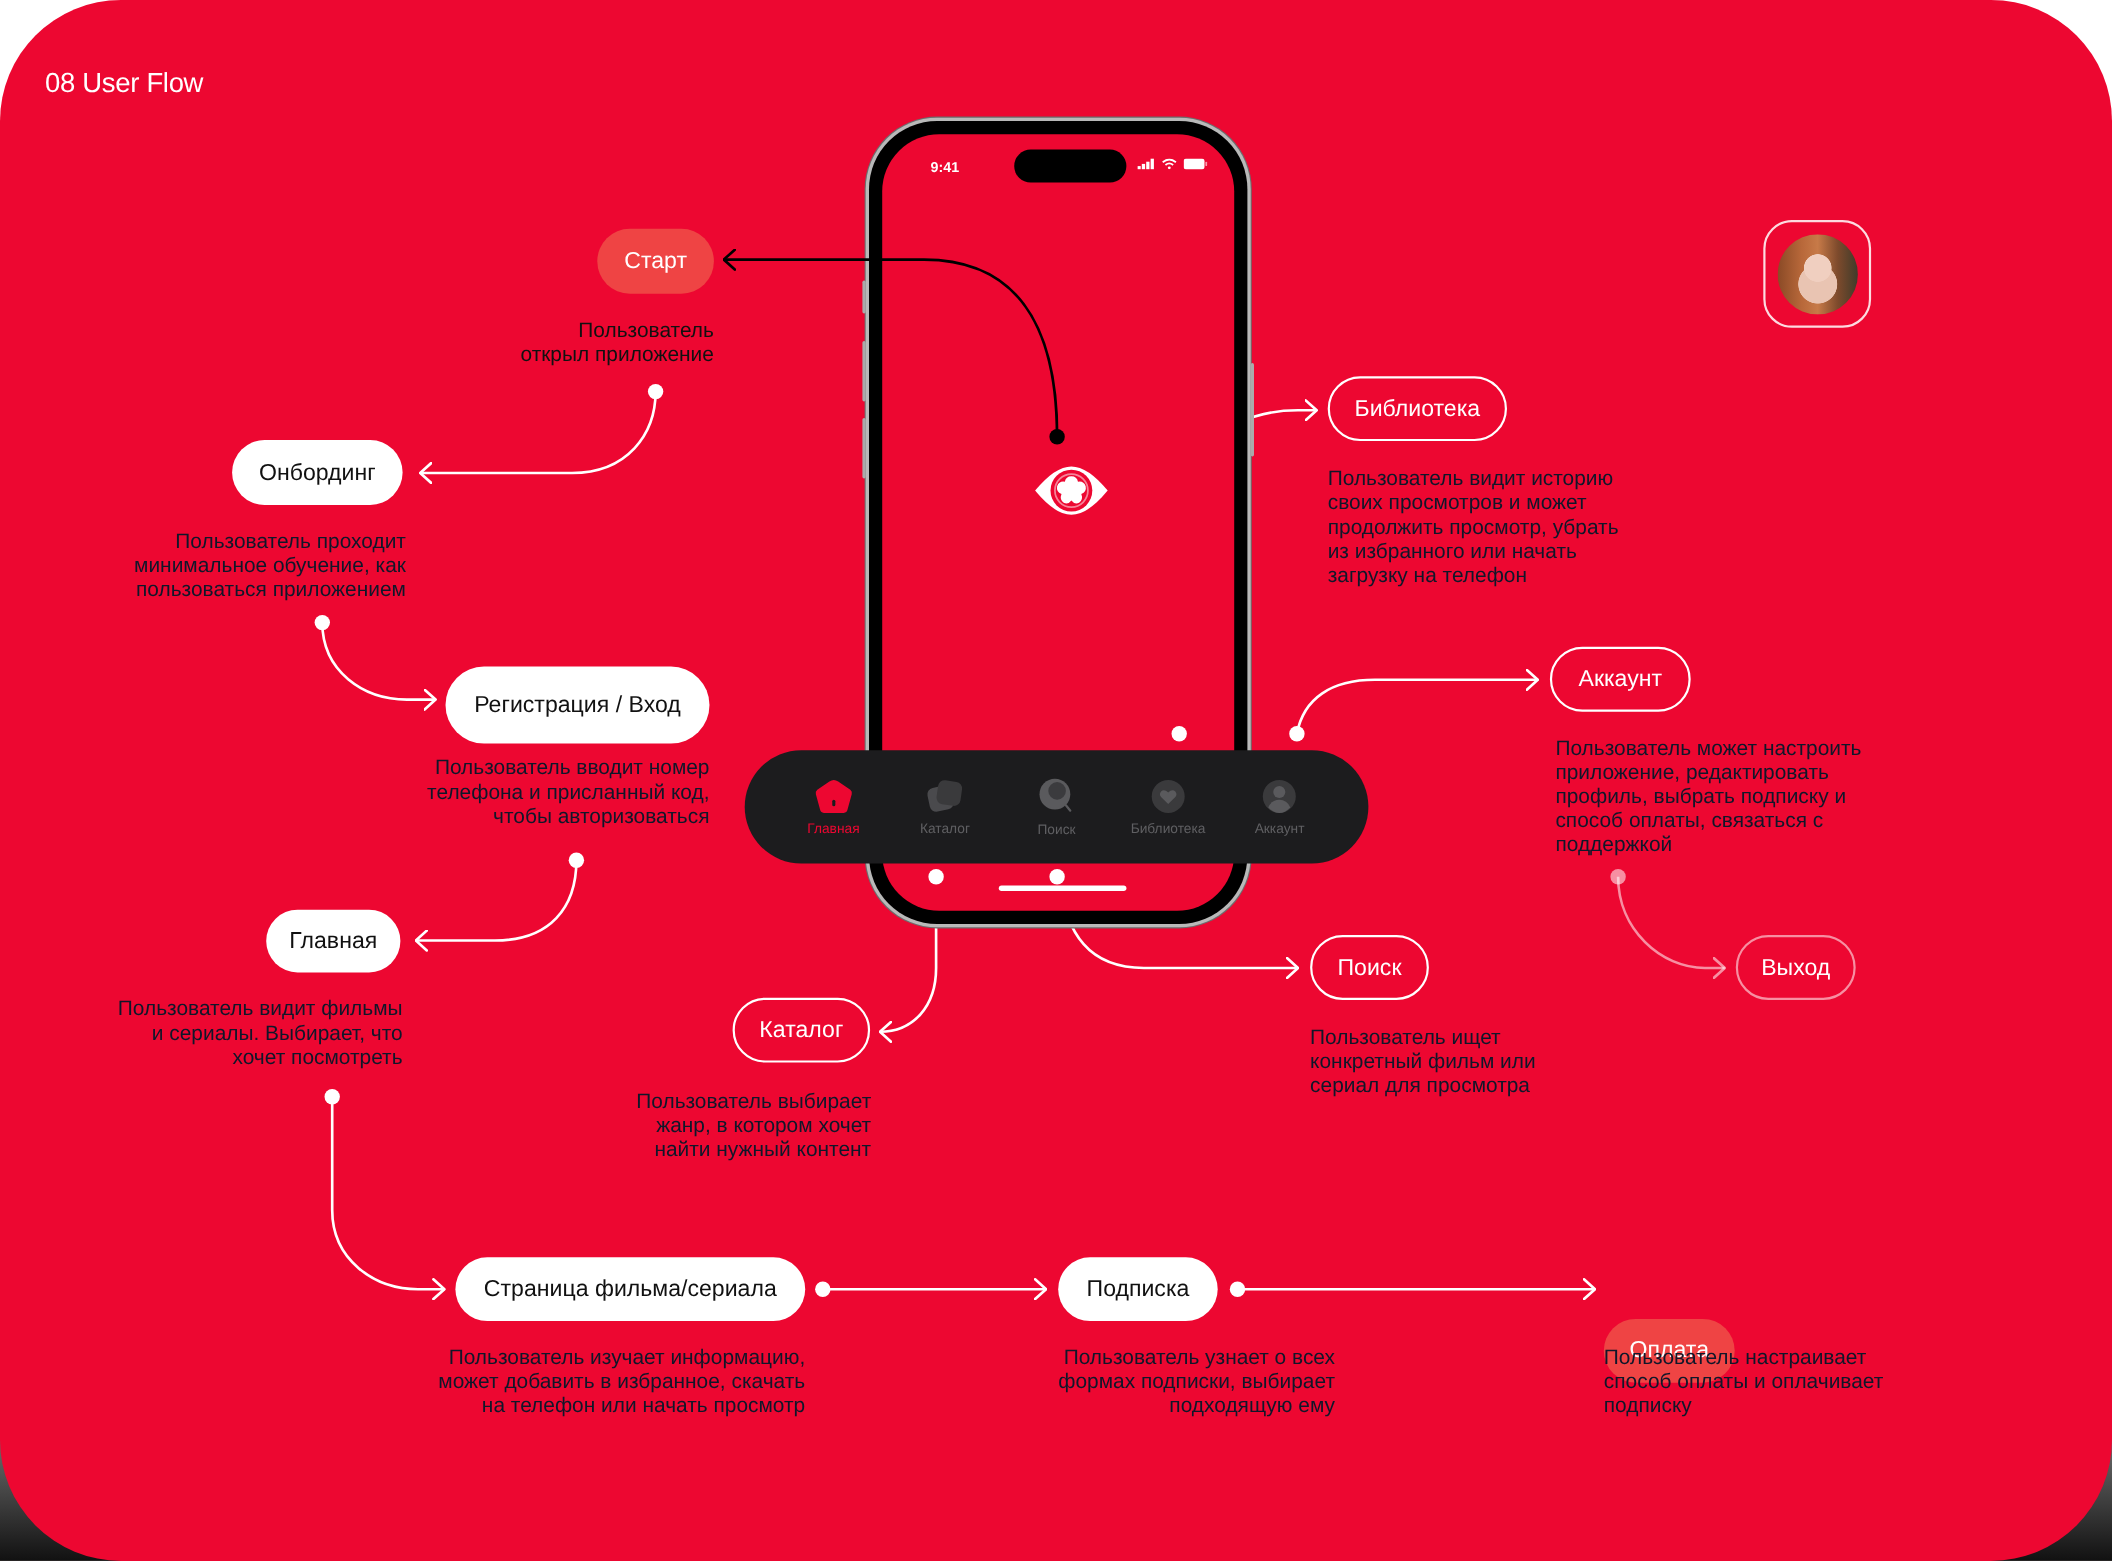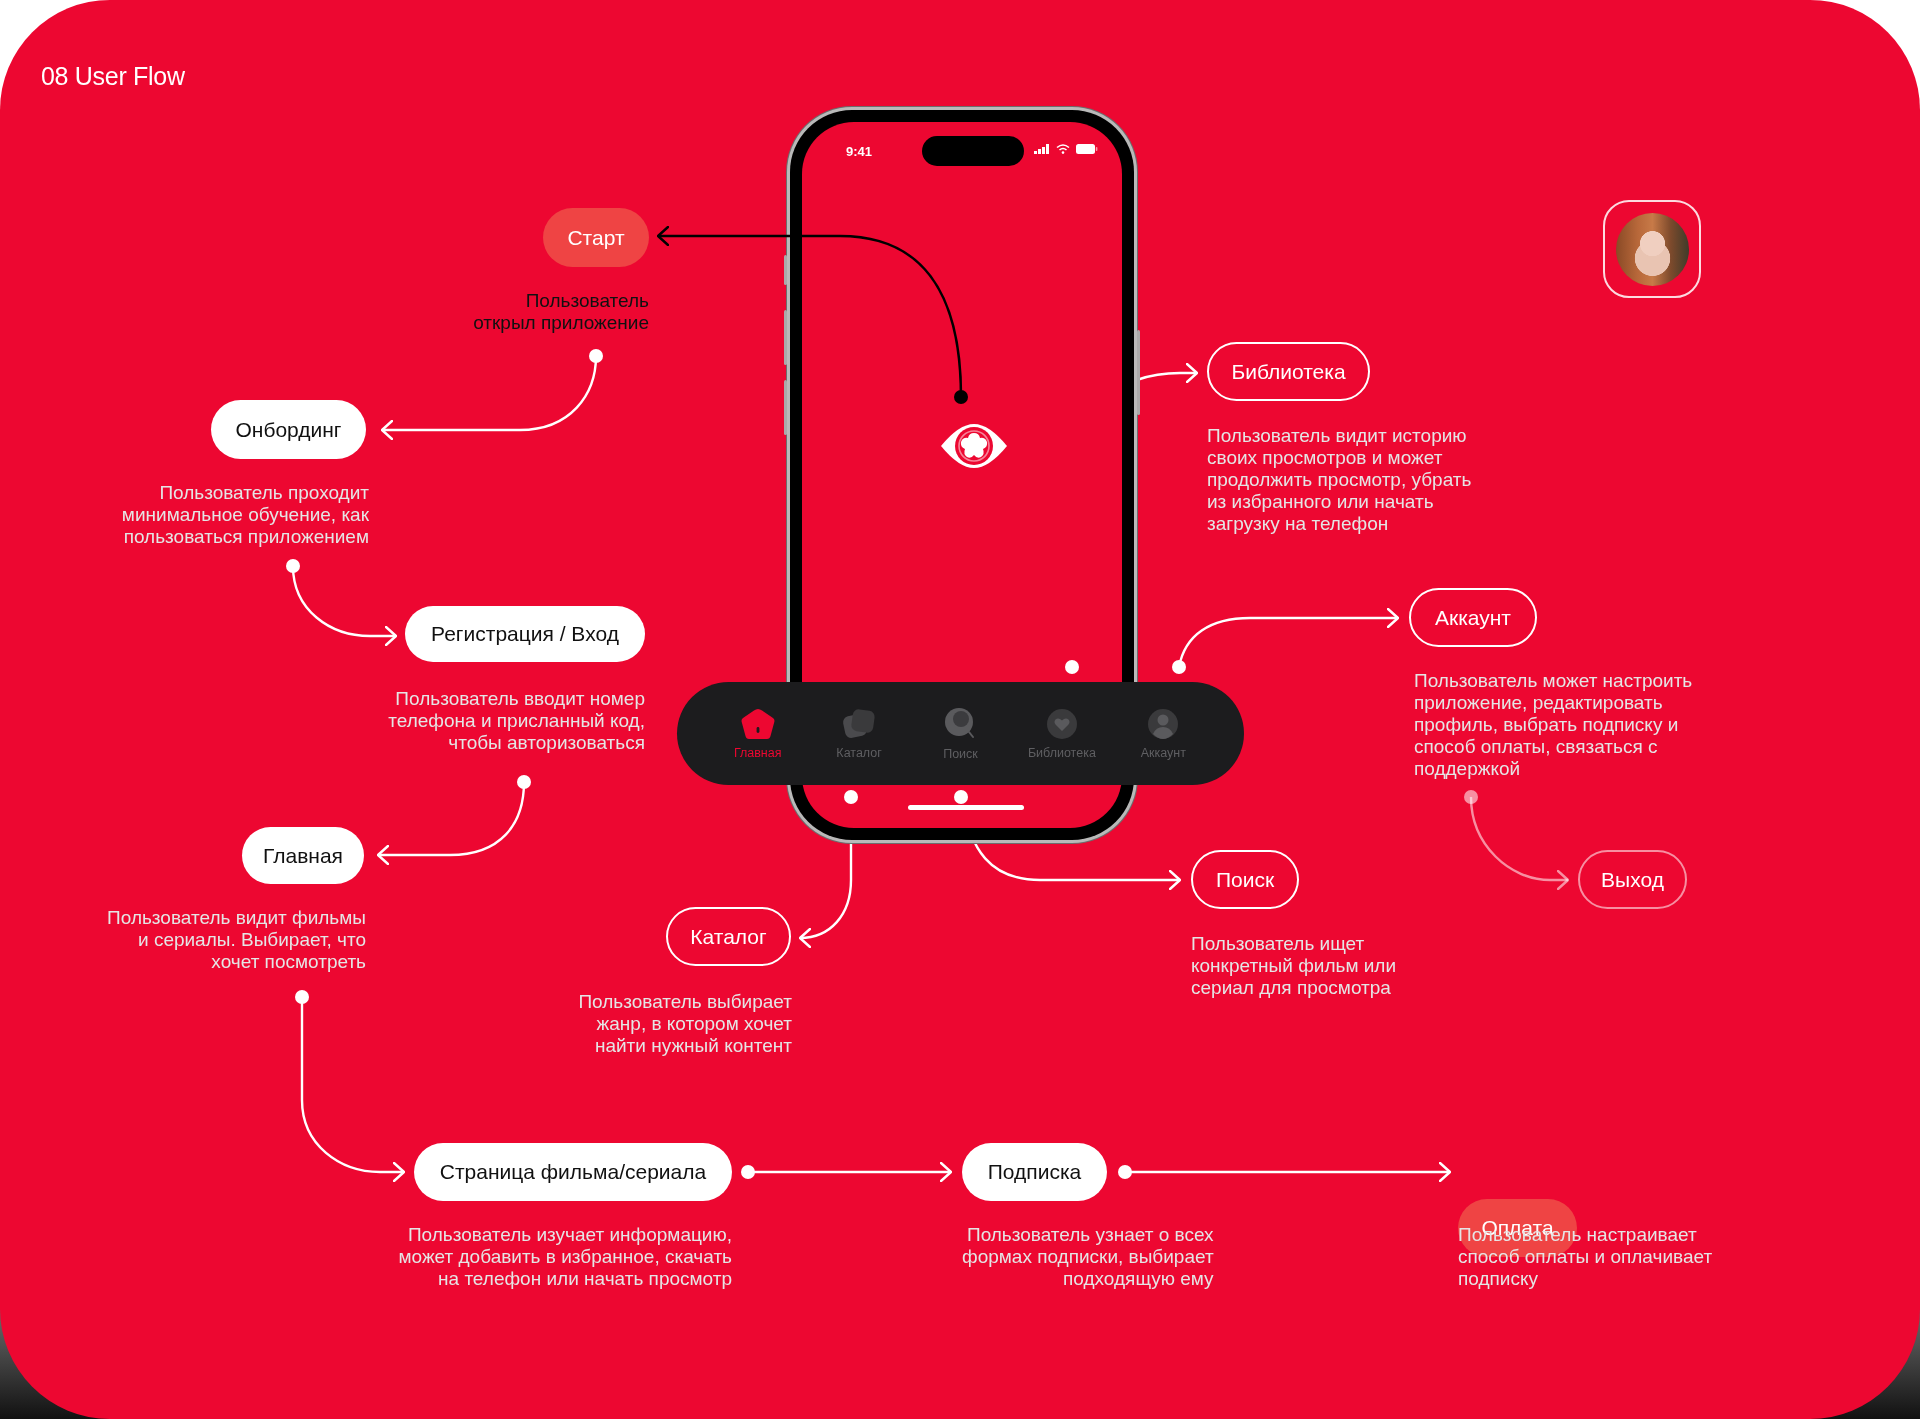--- a/index.html
+++ b/index.html
@@ -19,21 +19,21 @@
   }
   .pill {
     position:absolute; display:flex; align-items:center; justify-content:center;
     border-radius:40px; font-size:21px; box-sizing:border-box; white-space:nowrap;
   }
   .pill.white { background:#fff; color:#111; }
   .pill.black { background:#ef4444; color:#fff; }
   .pill.outline { border:2px solid #fff; color:#fff; background:transparent; }
   .pill.faded { border:2px solid rgba(255,255,255,0.55); color:#fff; }
   .desc {
-    position:absolute; font-size:19px; line-height:22px; color:#e5e5e5; white-space:pre-line;
+    position:absolute; font-size:19px; line-height:22px; color:#0f172a; white-space:pre-line;
   }
   .desc.right { text-align:right; }
   .desc.dark { color:#111;margin-left:40px; }
   svg.lines { position:absolute; left:0; top:0; width:1920px; height:1419px; pointer-events:none; }
   
   .phone {
     position:absolute; left:790px; top:110px; width:344px; height:730px;
     border-radius:62px; background:#000;
     box-shadow: 0 0 0 3px #b9b9b9, 0 0 0 4px #6d6d6d;
   }
@@ -212,21 +212,21 @@
 
   <div class="pill black" style="left:543px; top:208px; width:106px; height:59px;">Старт</div>
   <div class="desc right dark" style="right:1271px; top:290px;">Пользователь
 открыл приложение</div>
 
   <div class="pill white" style="left:211px; top:400px; width:155px; height:59px;">Онбординг</div>
   <div class="desc right" style="right:1551px; top:482px;">Пользователь проходит
 минимальное обучение, как
 пользоваться приложением</div>
 
-  <div class="pill white" style="left:405px; top:606px; width:240px; height:56px;">Регистрация / Вход</div>
+  <div class="pill white" style="left:405px; top:606px; width:240px; height:70px;">Регистрация / Вход</div>
   <div class="desc right" style="right:1275px; top:688px;">Пользователь вводит номер
 телефона и присланный код,
 чтобы авторизоваться</div>
 
   <div class="pill white" style="left:242px; top:827px; width:122px; height:57px;">Главная</div>
   <div class="desc right" style="right:1554px; top:907px;">Пользователь видит фильмы
 и сериалы. Выбирает, что
 хочет посмотреть</div>
 
   <div class="pill white" style="left:414px; top:1143px; width:318px; height:58px;">Страница фильма/сериала</div>

